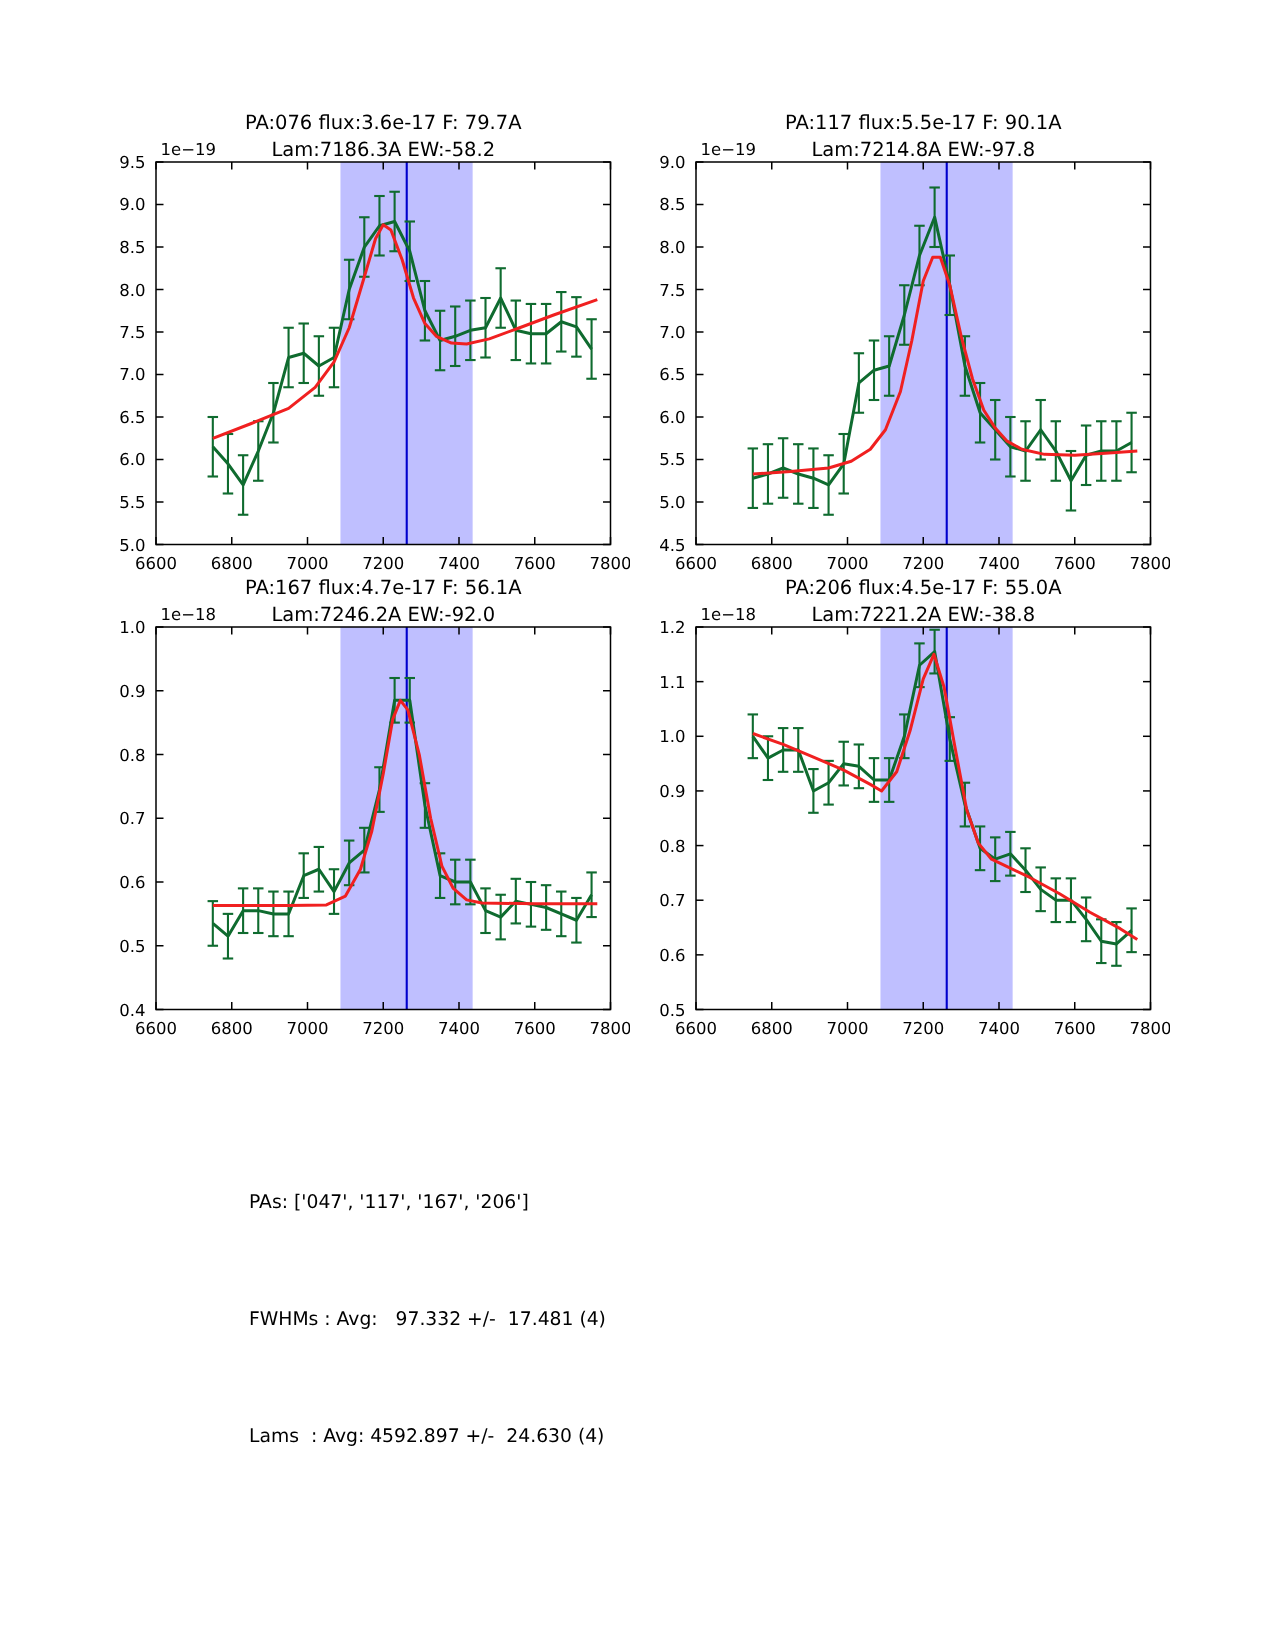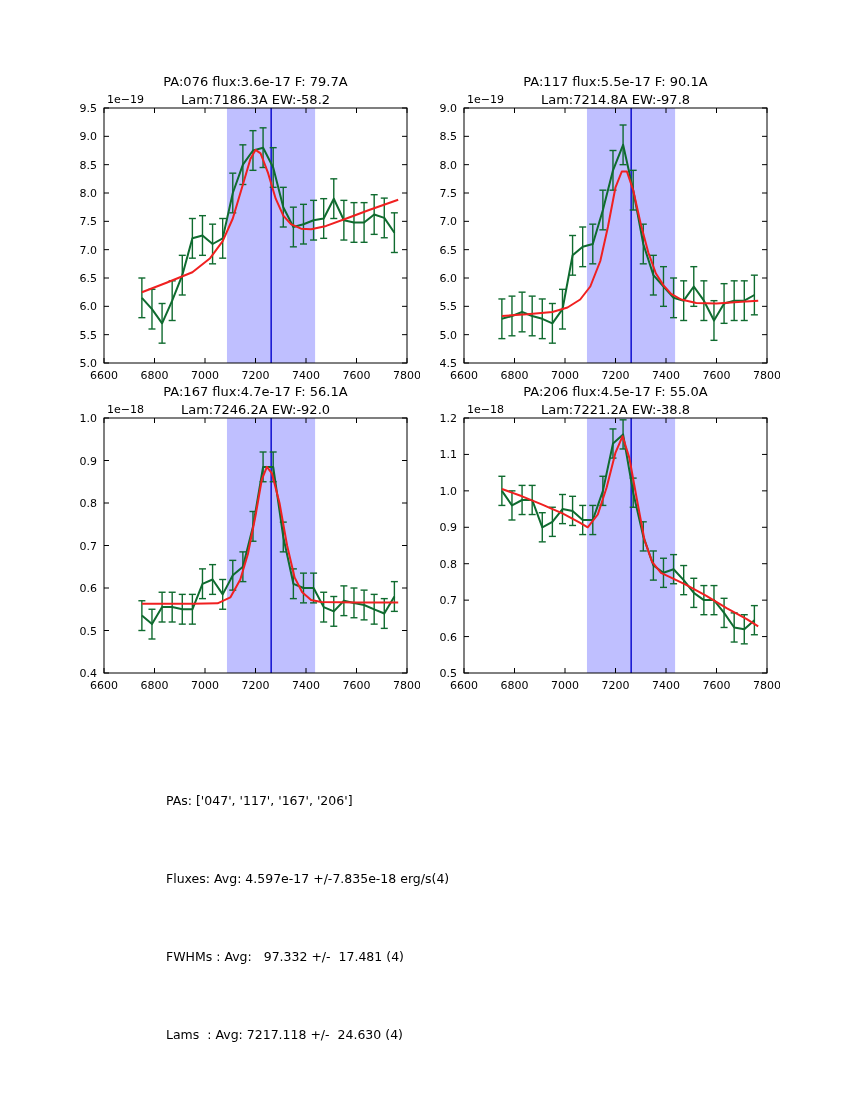--- a/index.html
+++ b/index.html
@@ -587,19 +587,18 @@
           <text x="27" y="86.42857142857139" text-anchor="end" font-size="11px">1.1</text>
           <text x="27" y="49.99999999999992" text-anchor="end" font-size="11px">1.2</text>
         </g>
         <text x="37" y="41" font-size="11px">1e−18</text>
         <text x="185.5" y="24" text-anchor="middle" font-size="13px">PA:206 flux:4.5e-17 F: 55.0A</text>
         <text x="185.5" y="42" text-anchor="middle" font-size="13px">Lam:7221.2A EW:-38.8</text>
       </svg></div>
 
   <div class="summary">
     <div>PAs: ['047', '117', '167', '206']</div>
-    <div>Fluxes: Avg: 4.597e-17 +/-7.835e-18 erg/s(4)</div>
     <div>FWHMs : Avg:   97.332 +/-  17.481 (4)</div>
-    <div>Lams  : Avg: 7217.118 +/-  24.630 (4)</div>
+    <div>Lams  : Avg: 4592.897 +/-  24.630 (4)</div>
     
     
   </div>
 </div>
 
 </body></html>

